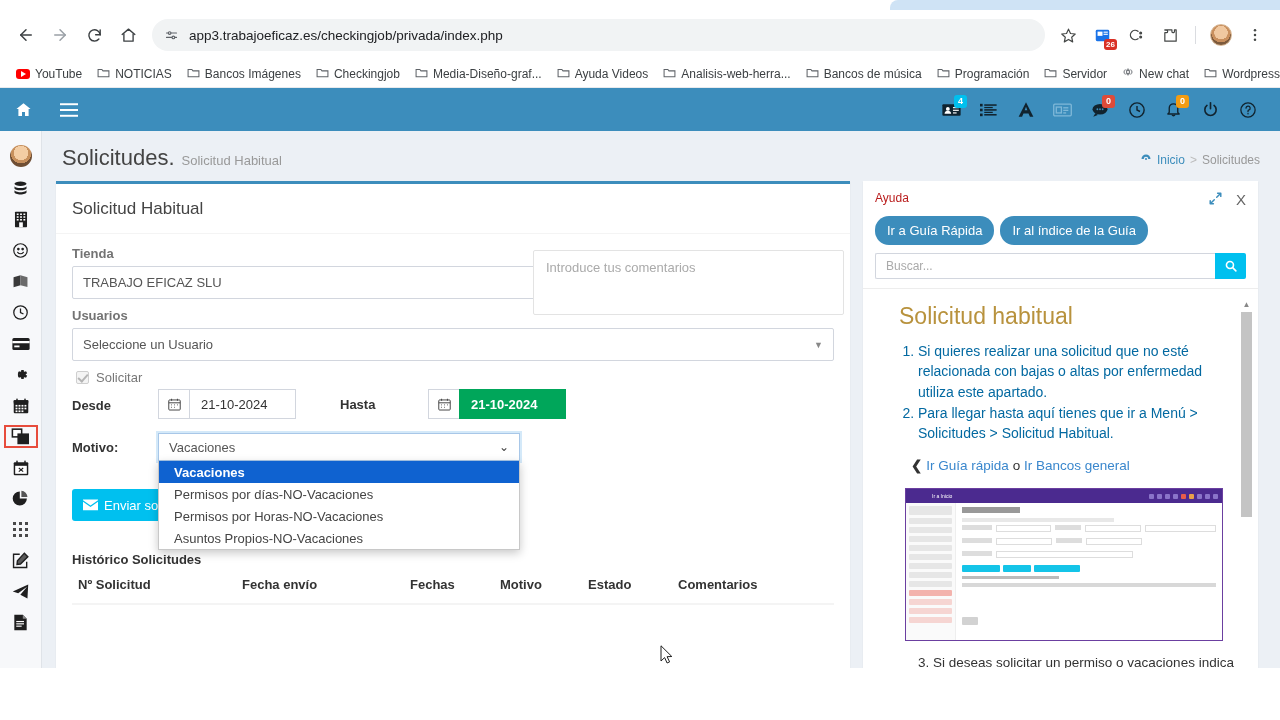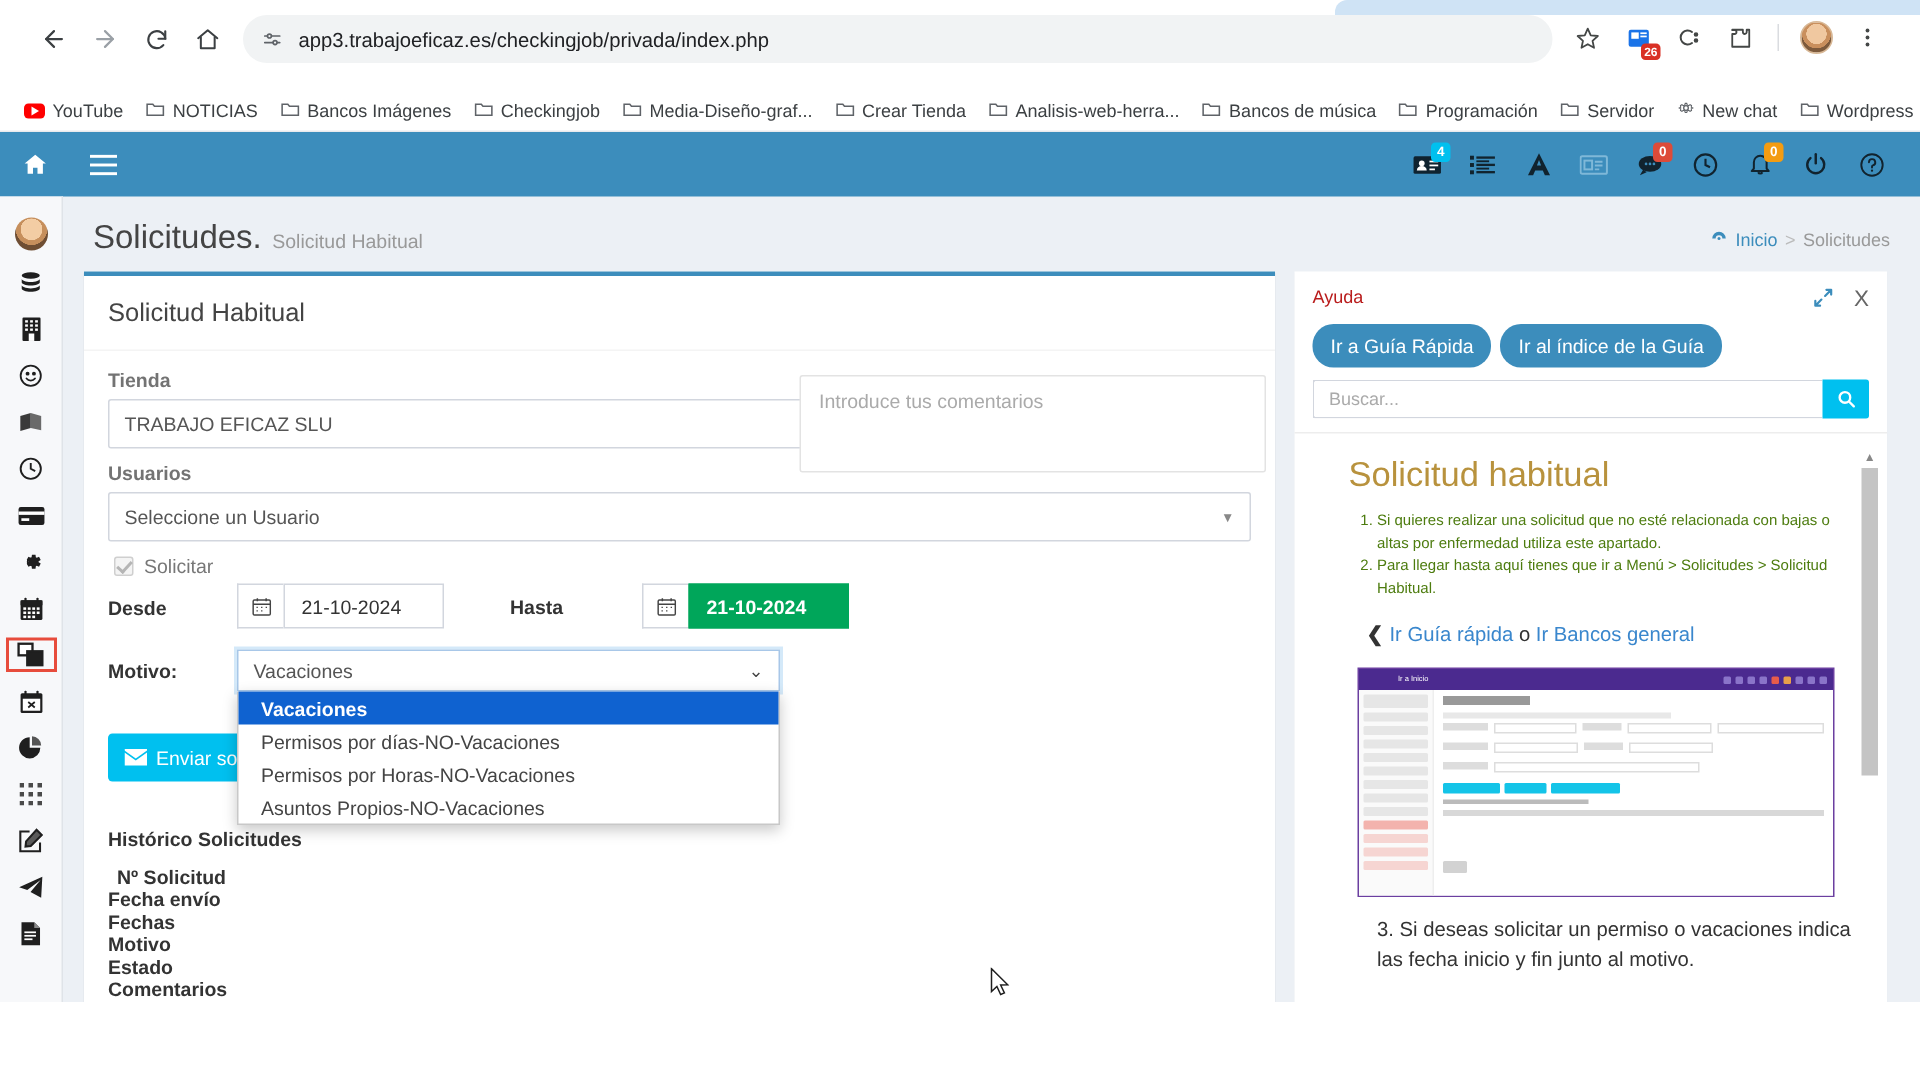--- a/index.html
+++ b/index.html
@@ -11,22 +11,22 @@
     color: #333;
   }
 
   
   #browser-topstrip { height: 10px; background: #ffffff; position: relative; }
   #browser-topstrip .tabzone {
     position: absolute; left: 890px; top: 0; right: 0; height: 10px;
     background: #cfe3f5; border-top-left-radius: 8px;
   }
   #browser-toolbar {
-    height: 50px; background: #ffffff; display: flex; align-items: flex-start;
-    padding: 0 20px; gap: 2px;
+    height: 50px; background: #ffffff; display: flex; align-items: center;
+    padding: 0 10px; gap: 2px;
   }
   .nav-btn {
     width: 32px; height: 32px; border-radius: 50%;
     display: flex; align-items: center; justify-content: center;
     color: #3c4043; flex: 0 0 auto;
   }
   .nav-btn svg { display: block; }
   #omnibox {
     flex: 1 1 auto; height: 32px; background: #f1f3f4; border-radius: 16px;
     display: flex; align-items: center; padding: 0 12px; margin: 0 6px;
@@ -196,21 +196,21 @@
 
   #send-btn {
     margin-top: 28px; height: 32px; width: 146px; background: #00c0ef; color: #fff;
     display: flex; align-items: center; gap: 6px; padding: 0 11px; border-radius: 3px;
     font-size: 13px; position: relative; z-index: 5;
   }
 
   #hist-title { margin-top: 31px; font-size: 13px; font-weight: bold; color: #333; }
   #hist-table { width: 100%; margin-top: 10px; }
   #hist-head { display: flex; font-size: 13px; font-weight: bold; color: #333;
-               padding-bottom: 11px; border-bottom: 2px solid #f4f4f4; flex-direction: column; }
+               padding-bottom: 11px; border-bottom: 2px solid #f4f4f4; }
   #hist-head .c0 { width: 170px; padding-left: 6px; }
   #hist-head .c1 { width: 168px; }
   #hist-head .c2 { width: 90px; }
   #hist-head .c3 { width: 88px; }
   #hist-head .c4 { width: 90px; }
   #hist-head .c5 { width: 120px; }
   #hist-empty { height: 17px; }
 
   
   #help-card {
@@ -237,21 +237,21 @@
     width: 31px; height: 26px; background: #00c0ef; color: #fff;
     display: flex; align-items: center; justify-content: center; font-size: 12px;
     border-radius: 0 2px 2px 0;
   }
   #help-scroll {
     flex: 1 1 auto; border-top: 1px solid #ededed; position: relative;
     overflow: hidden; padding: 14px 22px 0 36px;
     font-family: "Liberation Sans", sans-serif;
   }
   #help-h1 { font-size: 23px; color: #b8923d; font-weight: 400; margin-bottom: 11px; }
-  #help-list { font-size: 10px; color: #4d7c0f; line-height: 1.45; padding-left: 19px; }
+  #help-list { font-size: 14px; color: #0369a1; line-height: 1.45; padding-left: 19px; }
   #help-list li { margin-bottom: 1px; }
   #help-links { margin: 14px 0 0 12px; font-size: 13.5px; color: #333; }
   #help-links a { color: #3a87cd; text-decoration: none; }
   #help-links .chev-left { color: #333; font-weight: bold; margin-right: 4px; }
   #help-thumb {
     margin: 15px 0 0 6px; width: 318px; height: 153px; border: 1px solid #6b3fa0;
     background: #fff; overflow: hidden; position: relative;
   }
   #help-tail { margin: 12px 0 0 0; font-size: 13.5px; color: #333; line-height: 1.45;
                padding-left: 19px; }
@@ -395,21 +395,21 @@
   <div class="bm">
     <span class="folder-ico"><svg width="13" height="11" viewBox="0 0 24 20" fill="none" stroke="#5f6368" stroke-width="1.9">
           <path d="M2 4.5h7l2 2.5h11v11H2z"></path>
         </svg></span>
     <span>Media-Diseño-graf...</span>
   </div>
   <div class="bm">
     <span class="folder-ico"><svg width="13" height="11" viewBox="0 0 24 20" fill="none" stroke="#5f6368" stroke-width="1.9">
           <path d="M2 4.5h7l2 2.5h11v11H2z"></path>
         </svg></span>
-    <span>Crear Tienda</span>
+    <span>Ayuda Videos</span>
   </div>
   <div class="bm">
     <span class="folder-ico"><svg width="13" height="11" viewBox="0 0 24 20" fill="none" stroke="#5f6368" stroke-width="1.9">
           <path d="M2 4.5h7l2 2.5h11v11H2z"></path>
         </svg></span>
     <span>Analisis-web-herra...</span>
   </div>
   <div class="bm">
     <span class="folder-ico"><svg width="13" height="11" viewBox="0 0 24 20" fill="none" stroke="#5f6368" stroke-width="1.9">
           <path d="M2 4.5h7l2 2.5h11v11H2z"></path>

